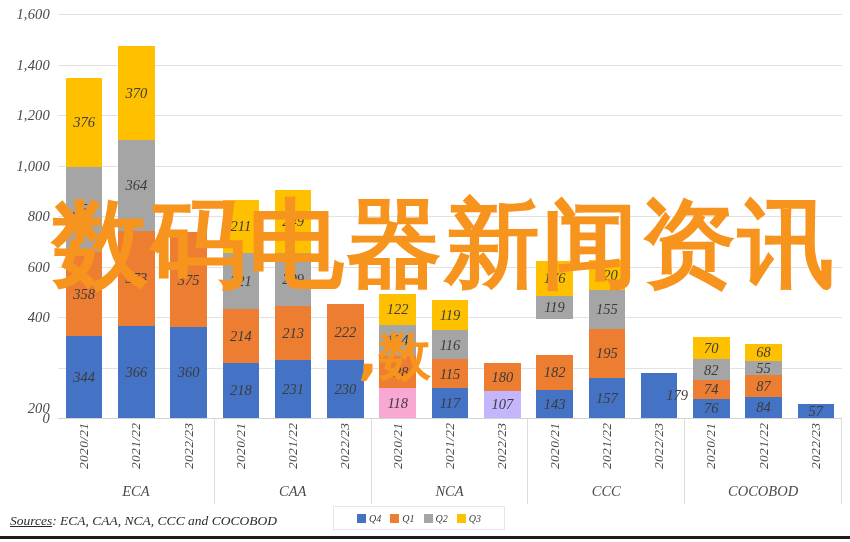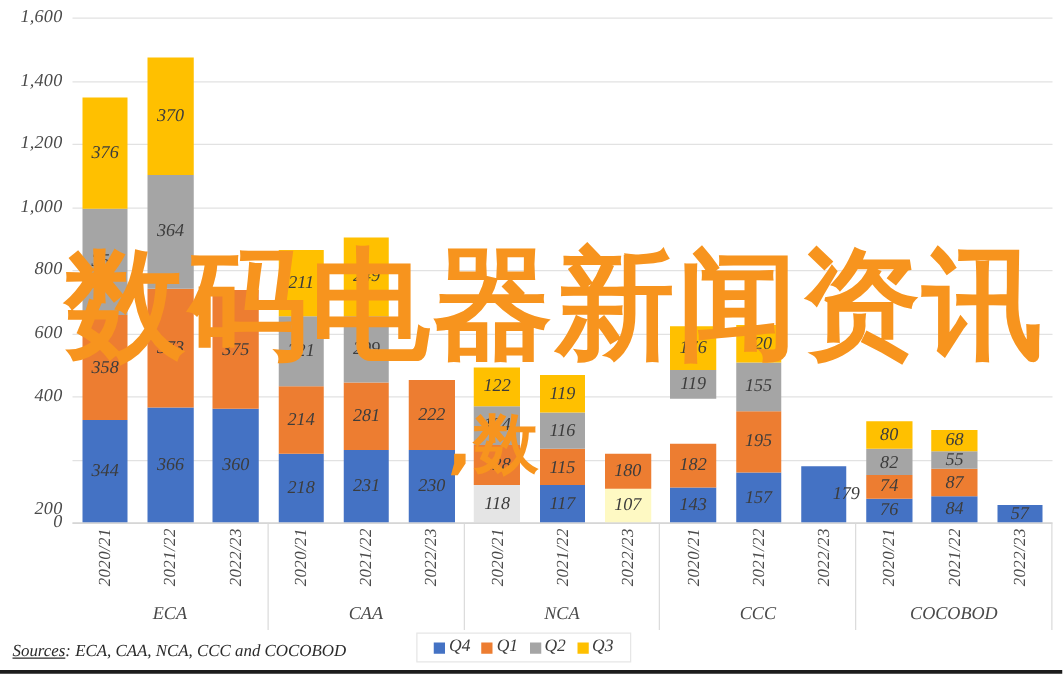--- a/index.html
+++ b/index.html
@@ -110,21 +110,21 @@
     background:#fff;
     display:flex;
     align-items:center;
     justify-content:center;
     gap:9px;
     box-sizing:border-box;
   }
   .legend-item{display:flex;align-items:center;gap:3px;}
   .swatch{width:9px;height:9px;display:inline-block;}
   .legend-item span.lbl{
-    font-size:14px;font-style:italic;color:#3c3c3c;
+    font-size:10px;font-style:italic;color:#3c3c3c;
   }
 
   
   .source{
     position:absolute;
     left:10px; top:513px;
     font-size:13.5px;
     font-style:italic;
     color:#2b2b2b;
     white-space:nowrap;
@@ -235,39 +235,39 @@
         </div>
         <div class="seg" style="height: 53.2775px; background: rgb(255, 192, 0);">
           <span>211</span>
         </div>
       </div>
       <div class="bar" style="left: 216.907px; width: 36.5867px; height: 227.755px;">
         <div class="seg" style="height: 58.3275px; background: rgb(68, 114, 196);">
           <span>231</span>
         </div>
         <div class="seg" style="height: 53.7825px; background: rgb(237, 125, 49);">
-          <span>281</span>
+          <span>213</span>
         </div>
         <div class="seg" style="height: 52.7725px; background: rgb(165, 165, 165);">
           <span>209</span>
         </div>
         <div class="seg" style="height: 62.8725px; background: rgb(255, 192, 0);">
           <span>249</span>
         </div>
       </div>
       <div class="bar" style="left: 269.173px; width: 36.5867px; height: 114.13px;">
         <div class="seg" style="height: 58.075px; background: rgb(68, 114, 196);">
           <span>230</span>
         </div>
         <div class="seg" style="height: 56.055px; background: rgb(237, 125, 49);">
           <span>222</span>
         </div>
       </div>
       <div class="bar" style="left: 321.44px; width: 36.5867px; height: 124.23px;">
-        <div class="seg" style="height: 29.795px; background: #e5e5e5;">
+        <div class="seg" style="height: 29.795px; background: #f9a8d4;">
           <span>118</span>
         </div>
         <div class="seg" style="height: 32.32px; background: rgb(237, 125, 49);">
           <span>128</span>
         </div>
         <div class="seg" style="height: 31.31px; background: rgb(165, 165, 165);">
           <span>124</span>
         </div>
         <div class="seg" style="height: 30.805px; background: rgb(255, 192, 0);">
           <span>122</span>
@@ -281,21 +281,21 @@
           <span>115</span>
         </div>
         <div class="seg" style="height: 29.29px; background: rgb(165, 165, 165);">
           <span>116</span>
         </div>
         <div class="seg" style="height: 30.0475px; background: rgb(255, 192, 0);">
           <span>119</span>
         </div>
       </div>
       <div class="bar" style="left: 425.973px; width: 36.5867px; height: 54.7925px;">
-        <div class="seg" style="height: 27.0175px; background: #fef9c3;">
+        <div class="seg" style="height: 27.0175px; background: #c4b5fd;">
           <span>107</span>
         </div>
         <div class="seg" style="height: 27.775px; background: rgb(237, 125, 49);">
           <span>180</span>
         </div>
       </div>
       <div class="bar" style="left: 478.24px; width: 36.5867px; height: 156.55px;">
         <div class="seg" style="height: 36.1075px; background: rgb(68, 114, 196);">
           <span>143</span>
         </div>
@@ -332,21 +332,21 @@
         <div class="seg" style="height: 19.19px; background: rgb(68, 114, 196);">
           <span>76</span>
         </div>
         <div class="seg" style="height: 18.685px; background: rgb(237, 125, 49);">
           <span>74</span>
         </div>
         <div class="seg" style="height: 20.705px; background: rgb(165, 165, 165);">
           <span>82</span>
         </div>
         <div class="seg" style="height: 22.725px; background: rgb(255, 192, 0);">
-          <span>80</span>
+          <span>70</span>
         </div>
       </div>
       <div class="bar" style="left: 687.307px; width: 36.5867px; height: 74.235px;">
         <div class="seg" style="height: 21.21px; background: rgb(68, 114, 196);">
           <span>84</span>
         </div>
         <div class="seg" style="height: 21.9675px; background: rgb(237, 125, 49);">
           <span>87</span>
         </div>
         <div class="seg" style="height: 13.8875px; background: rgb(165, 165, 165);">

